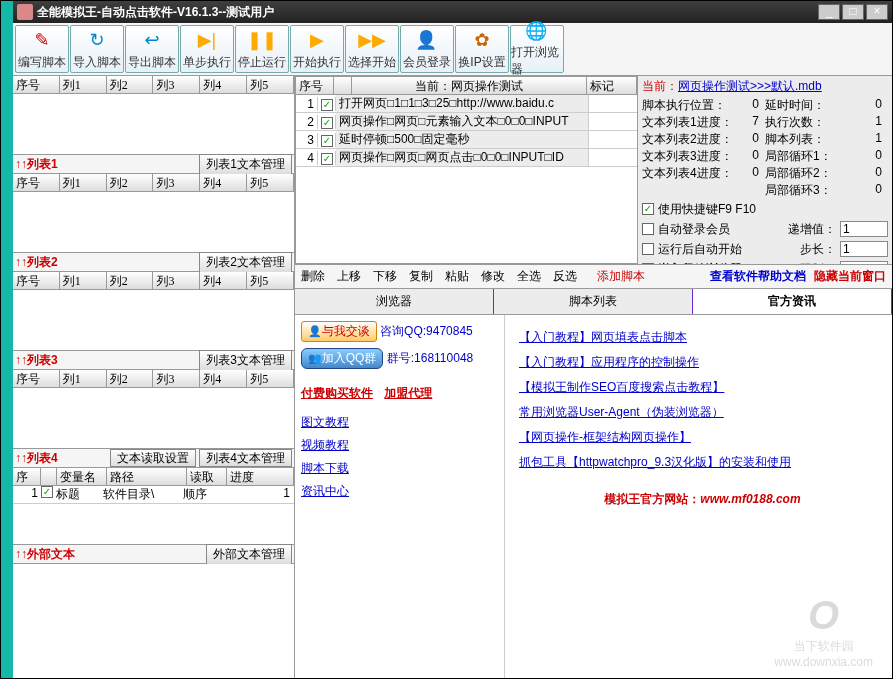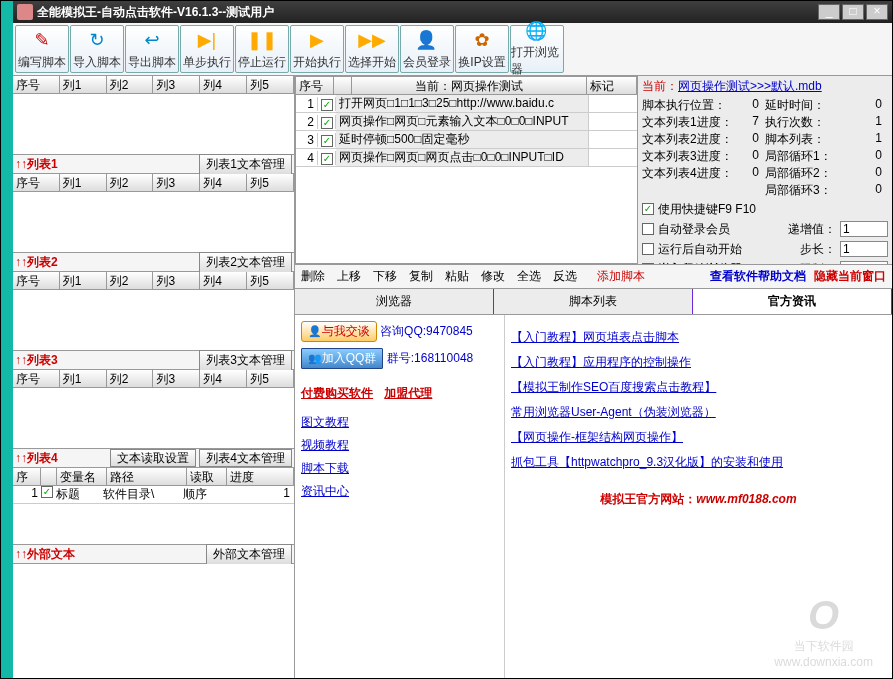--- a/index.html
+++ b/index.html
@@ -11,21 +11,21 @@
 .winbtns { display: flex; gap: 2px; }
 .winbtn { width: 22px; height: 16px; background: #ccc; border: 1px solid #666; text-align: center; line-height: 12px; cursor: pointer; }
 .toolbar { background: #f5f5f5; border-bottom: 1px solid #999; padding: 2px; display: flex; gap: 1px; }
 .tbtn { width: 54px; height: 48px; border: 1px solid #7aa; background: linear-gradient(#fff,#e8f0f8); display: flex; flex-direction: column; align-items: center; justify-content: center; cursor: pointer; border-radius: 2px; }
 .tbtn .ticon { width: 24px; height: 24px; display: flex; align-items: center; justify-content: center; font-size: 18px; }
 .tbtn .tlabel { font-size: 12px; color: #333; margin-top: 2px; }
 .content { flex: 1; display: flex; background: #ececec; overflow: hidden; }
 .leftpane { width: 282px; border-right: 1px solid #999; display: flex; flex-direction: column; overflow: hidden; }
 .rightpane { flex: 1; display: flex; flex-direction: column; overflow: hidden; }
 .gridhead { display: flex; background: linear-gradient(#fff,#ddd); border-bottom: 1px solid #999; height: 18px; }
-.gridhead .gh { border-right: 1px solid #999; padding: 1px 3px; font-size: 12px; }
+.gridhead .gh { border-right: 1px solid #999; padding: 1px 3px; font-size: 12px; font-family: Liberation Serif, serif; }
 .sect-title { display: flex; align-items: center; justify-content: space-between; border-top: 1px solid #999; border-bottom: 1px solid #999; background: #f5f5f5; height: 20px; padding: 0 2px; }
 .sect-title .red { color: #c00; font-weight: bold; }
 .sect-title .btn, .smbtn { background: linear-gradient(#fff,#ddd); border: 1px solid #888; padding: 1px 6px; cursor: pointer; font-size: 12px; }
 .sect-fill { flex: 1; background: #fff; }
 .topright { display: flex; }
 .script-grid { flex: 1; border: 1px solid #999; background: #fff; }
 .script-grid .row { display: flex; border-bottom: 1px solid #ccc; height: 18px; align-items: center; }
 .script-grid .row .cell { padding: 0 3px; border-right: 1px solid #ccc; overflow: hidden; white-space: nowrap; }
 .script-grid .row .num { width: 22px; text-align: right; }
 .script-grid .row .chk { width: 18px; text-align: center; }
@@ -40,25 +40,25 @@
 .optrow .lbl { flex: 1; }
 .optrow .lblr { color: #c00; }
 .skin-sel { width: 150px; border: 1px solid #888; height: 18px; background: #fff; padding: 0 2px; }
 .actionbar { display: flex; gap: 8px; padding: 3px 6px; border-top: 1px solid #999; border-bottom: 1px solid #999; background: #f5f5f5; }
 .actionbar .act { cursor: pointer; }
 .actionbar .act.red { color: #c00; }
 .actionbar .act.blue { color: #00c; font-weight: bold; }
 .tabs { display: flex; border-bottom: 1px solid #999; background: #ececec; }
 .tab { flex: 1; text-align: center; padding: 4px; border-right: 1px solid #6d28d9; cursor: pointer; }
 .tab.active { background: #fff; font-weight: bold; }
-.infoarea { flex: 1; background: #fff; display: flex; overflow: hidden; }
+.infoarea { flex: 1; background: #fff; display: flex; overflow: hidden; gap: 8px; }
 .infol { width: 210px; padding: 6px; border-right: 1px solid #ccc; }
 .infor { flex: 1; padding: 6px; overflow: auto; }
 .qqbtn { display: inline-block; background: linear-gradient(#fff,#ffcc66); border: 1px solid #c80; border-radius: 3px; padding: 1px 6px; font-size: 11px; color: #c00; }
-.qqbtn2 { display: inline-block; background: linear-gradient(#8cf,#48c); border: 1px solid #248; border-radius: 1px; padding: 1px 6px; font-size: 11px; color: #fff; text-align: center; }
+.qqbtn2 { display: inline-block; background: linear-gradient(#8cf,#48c); border: 1px solid #248; border-radius: 6px; padding: 1px 6px; font-size: 11px; color: #fff; text-align: center; }
 .lnk { color: #00c; text-decoration: underline; display: block; margin: 6px 0; cursor: pointer; }
 .lnkr { color: #c00; text-decoration: underline; font-weight: bold; display: inline-block; margin: 6px 8px 6px 0; cursor: pointer; }
 .tut { color: #00c; text-decoration: underline; display: block; margin: 8px 0; cursor: pointer; }
 .site { text-align: center; margin-top: 20px; color: #c00; font-weight: bold; }
 .site a { color: #c00; font-style: italic; }
 .watermark { position: absolute; right: 20px; bottom: 10px; opacity: 0.3; font-size: 16px; color: #888; text-align: center; }
 .watermark .big { font-size: 40px; font-style: italic; font-weight: bold; }
 .checkbox { width: 12px; height: 12px; border: 1px solid #666; display: inline-block; background: #fff; text-align: center; line-height: 10px; font-size: 10px; color: #0a0; }
 </style>
 </head>

